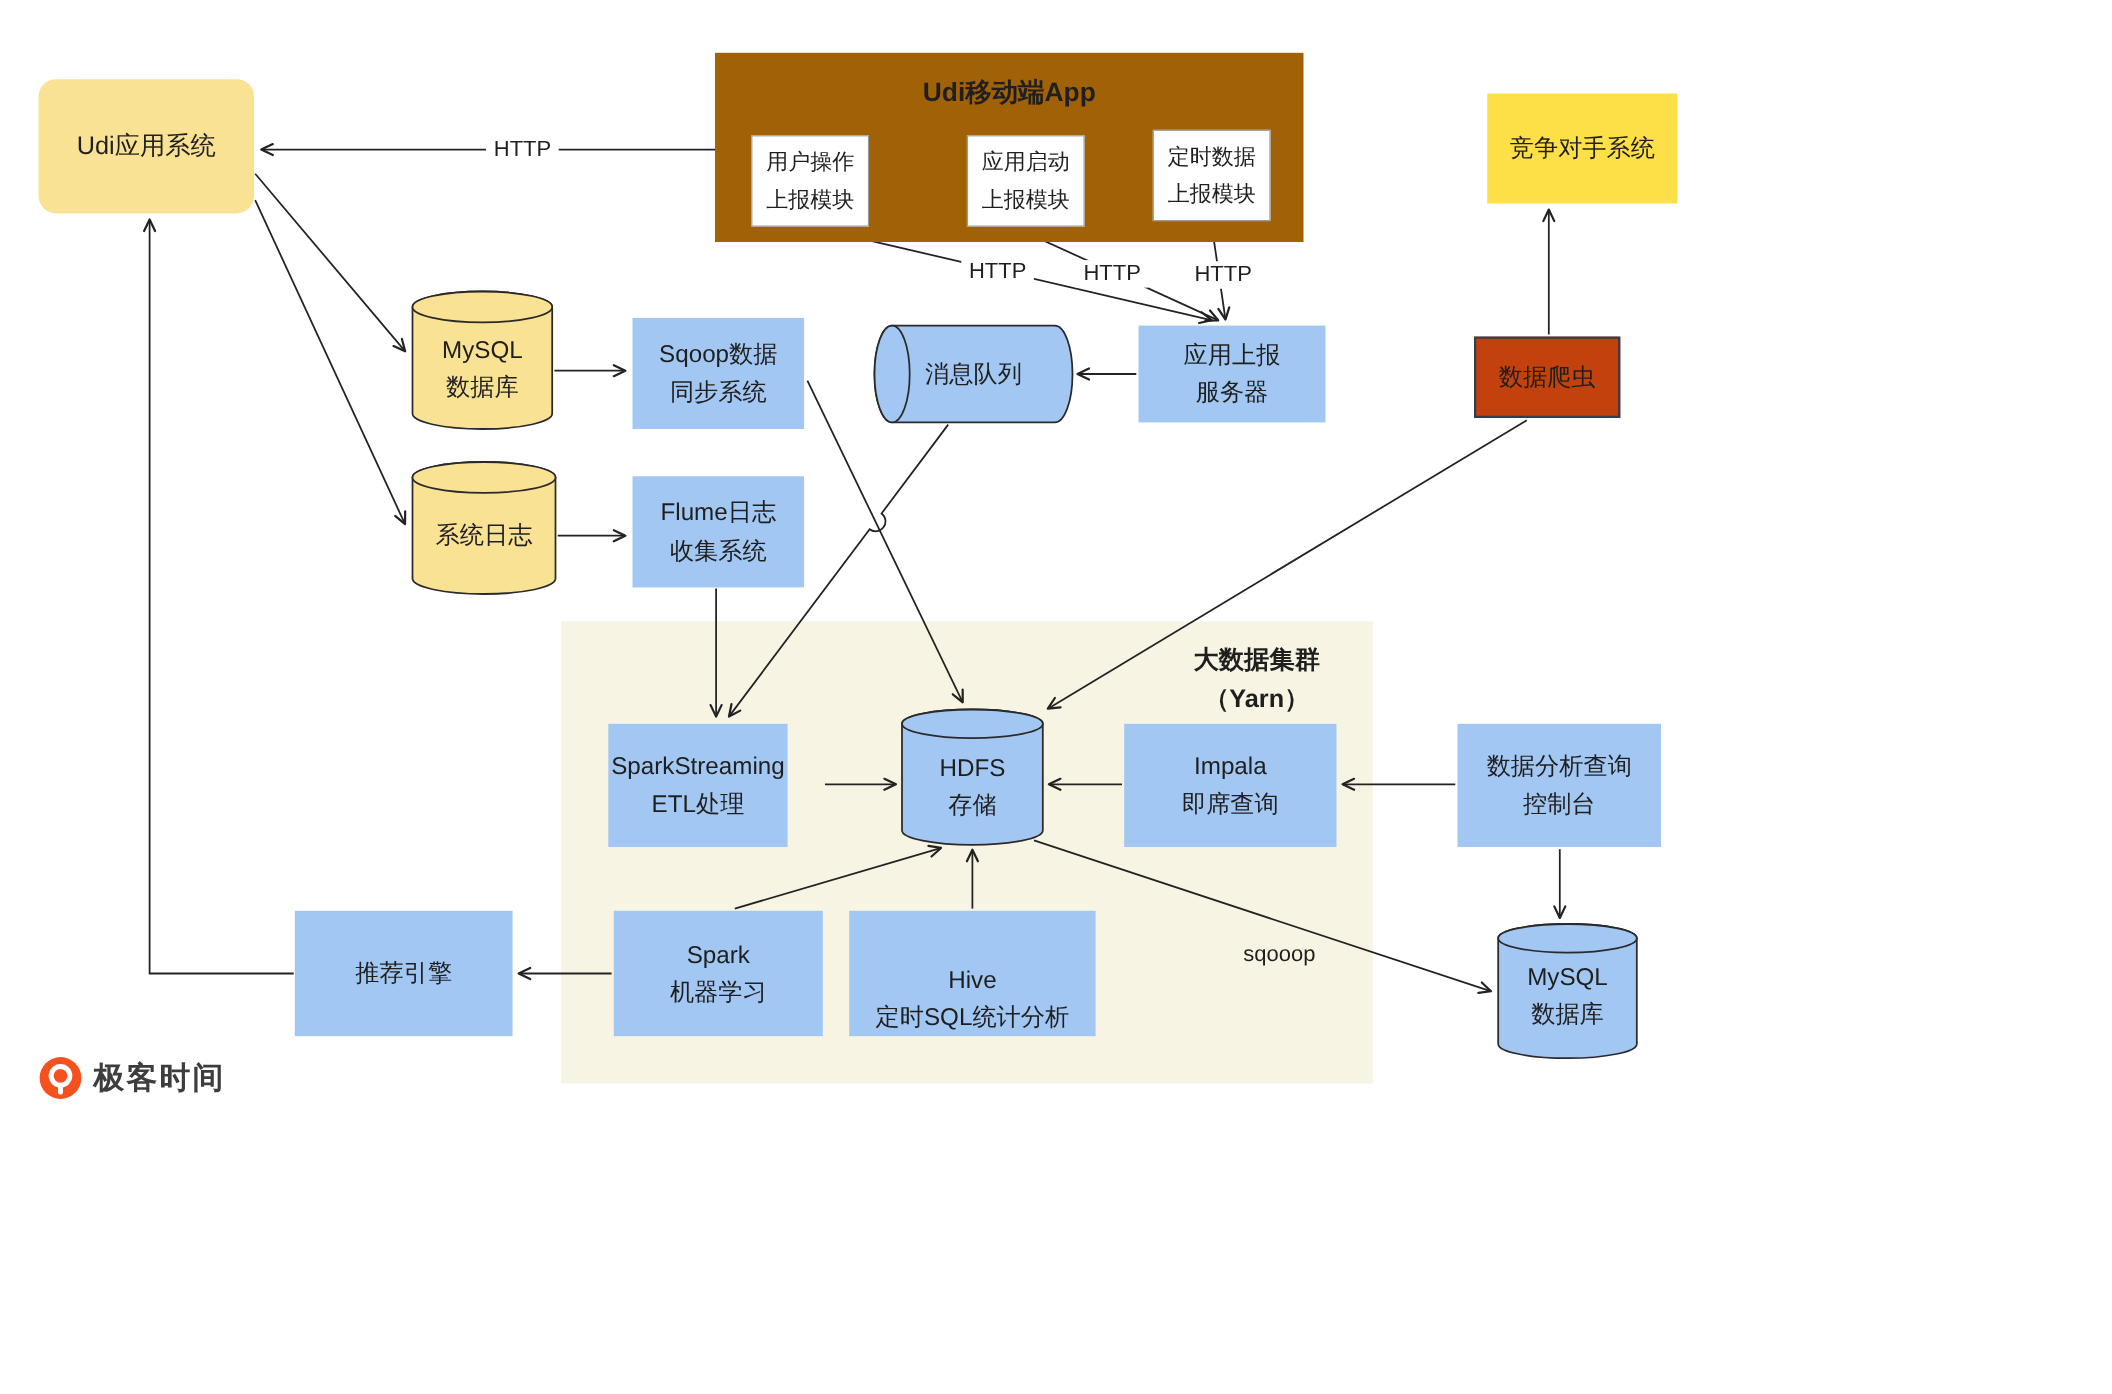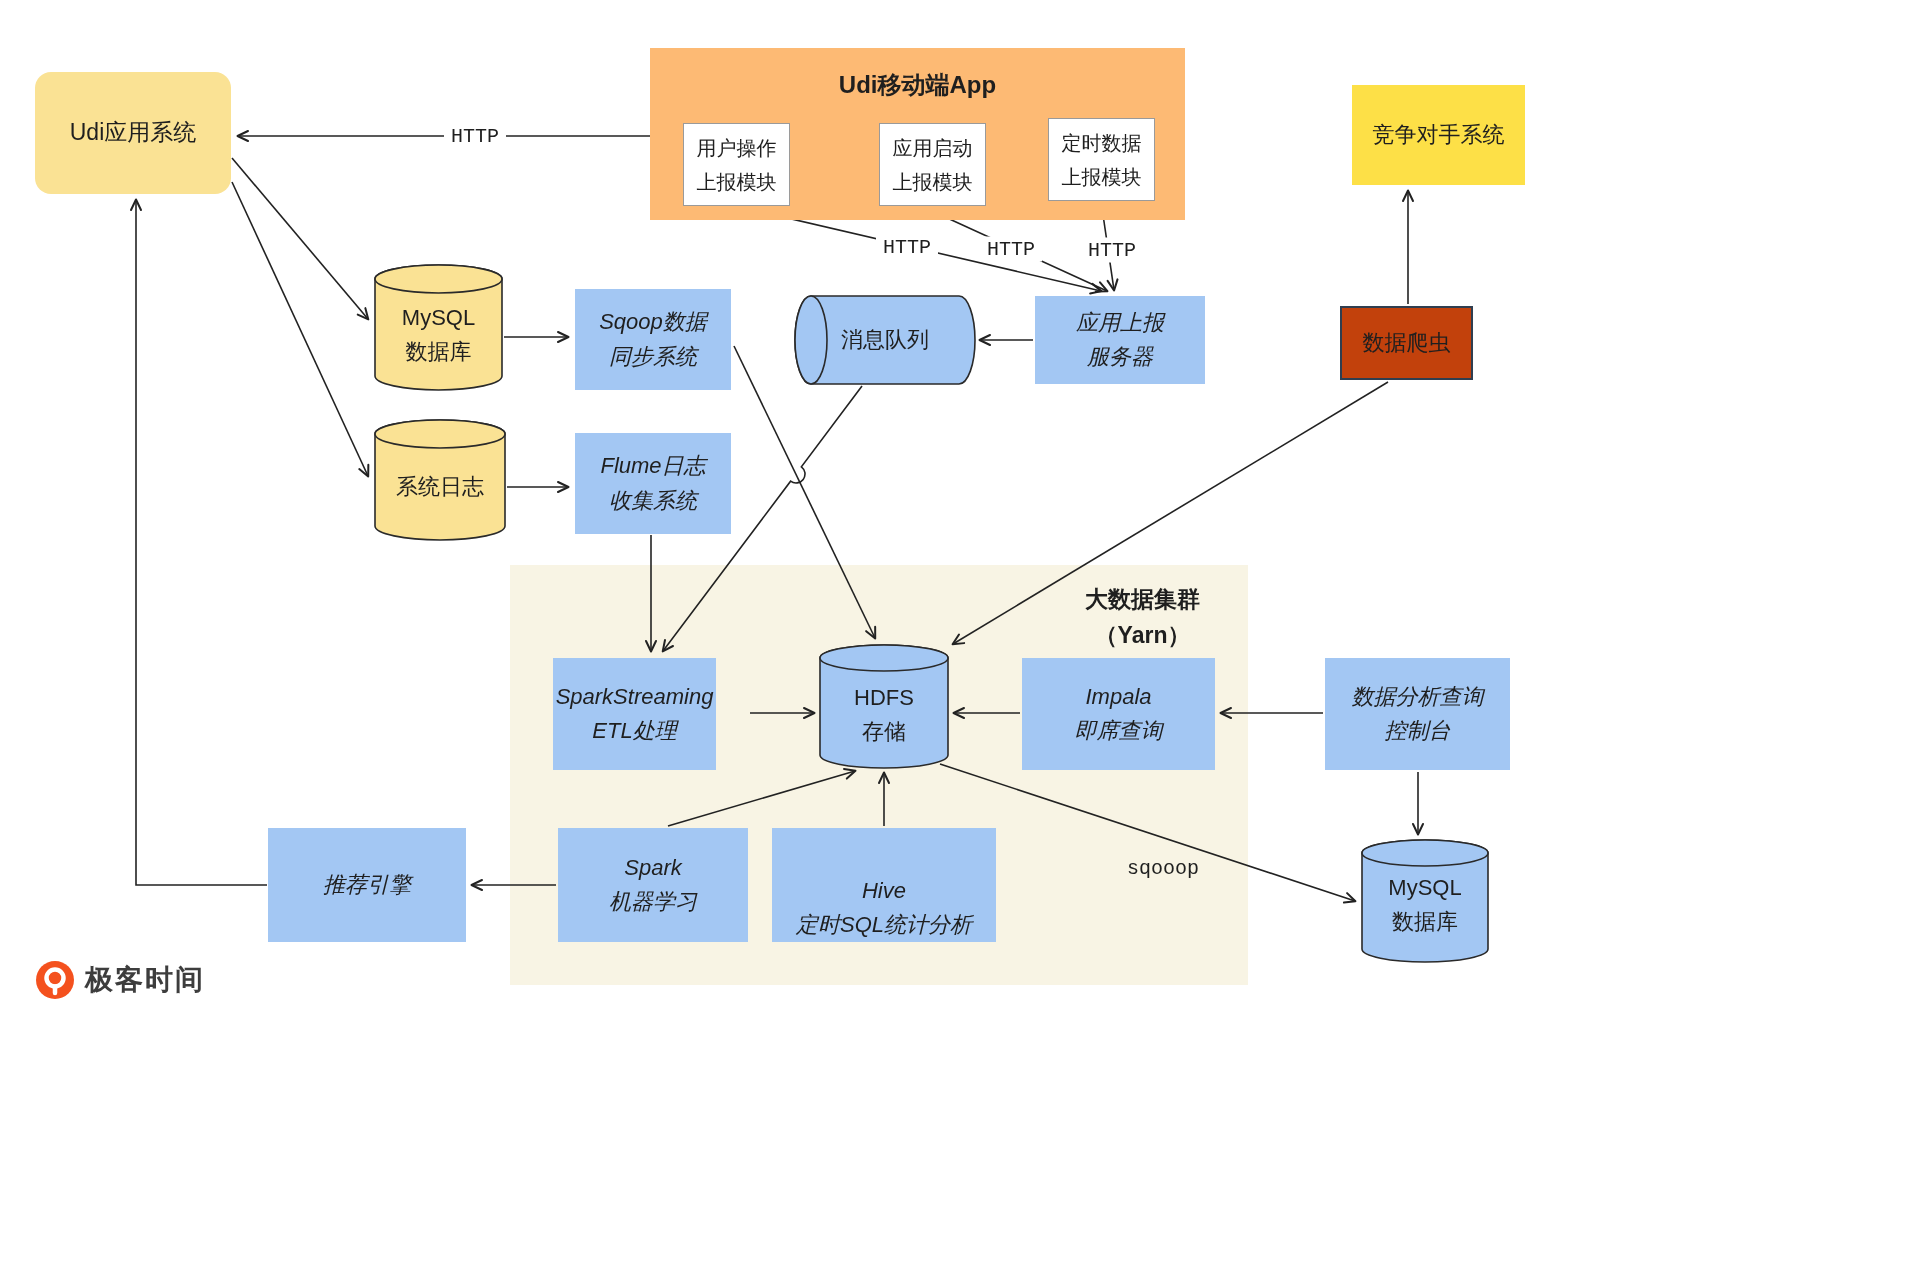--- a/index.html
+++ b/index.html
@@ -9,42 +9,42 @@
     font-family:"Liberation Sans","DejaVu Sans",sans-serif; color:#1f1f1f; overflow:hidden;
   }
   .layer { position:absolute; left:0; top:0; }
   svg.edges { z-index:1; }
   .region { position:absolute; z-index:0; background:#f8f4e4; }
   .node {
     position:absolute; z-index:2; display:flex; align-items:center; justify-content:center;
     text-align:center; white-space:pre-line; font-size:22px; line-height:1.55;
   }
   .node .label { white-space:pre-line; }
-  .blue   { background:#a3c7f3;font-style:italic; }
+  .blue   { background:#a3c7f3; }
   .yellow { background:#fae294;border-radius:16px; }
   .gray   { background:#fde047;margin-left:30px; }
-  .green  { background:#fdba74; }
+  .green  { background:#a16207; }
   .white-box { background:#ffffff; border:1px solid #9a9a9a; font-size:20px; line-height:1.7; }
   .crawler { background:#c2410c; border:2px solid #2f3e50; }
   #udi-mobile-app { display:block; white-space:normal; }
   .green-title {
     position:absolute; top:18px; left:0; right:0; text-align:center;
     font-weight:bold; font-size:24px;
   }
   .cluster-label {
     position:absolute; z-index:1; font-weight:bold; font-size:23px;
     text-align:center; white-space:pre-line; line-height:1.55;
   }
   .cyl-label {
     position:absolute; z-index:2; display:flex; align-items:center; justify-content:center;
     text-align:center; white-space:pre-line; font-size:22px; line-height:1.55;
   }
   .edge-label {
     position:absolute; z-index:2; transform:translate(-50%,-50%);
-    background:#ffffff; padding:1px 7px; font-size:20px;font-family:Liberation Mono, monospace;
+    background:#ffffff; padding:1px 7px; font-size:20px;
   }
   .edge-label.no-bg { background:transparent;margin-top:16px; }
   .logo { position:absolute; left:35px; top:960px; display:flex; align-items:center; gap:10px; z-index:2; }
   .logo-text { font-size:28px; font-weight:bold; color:#3d3d3d; letter-spacing:2px; }
 </style>
 </head>
 <body>
 
 <div class="canvas">
 

